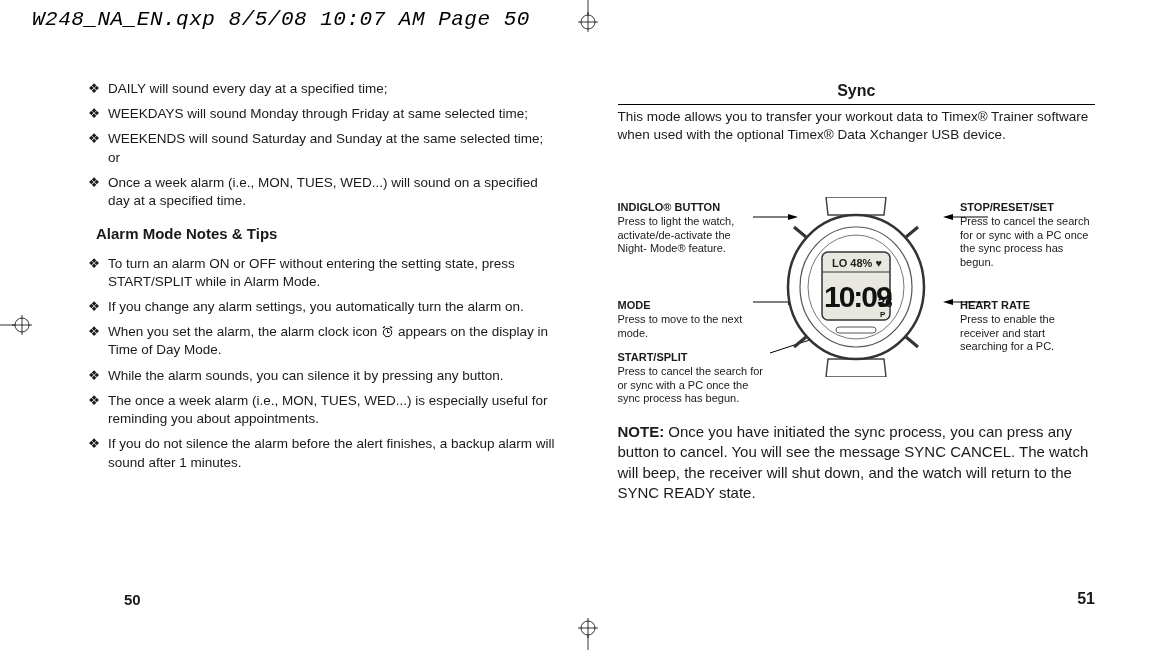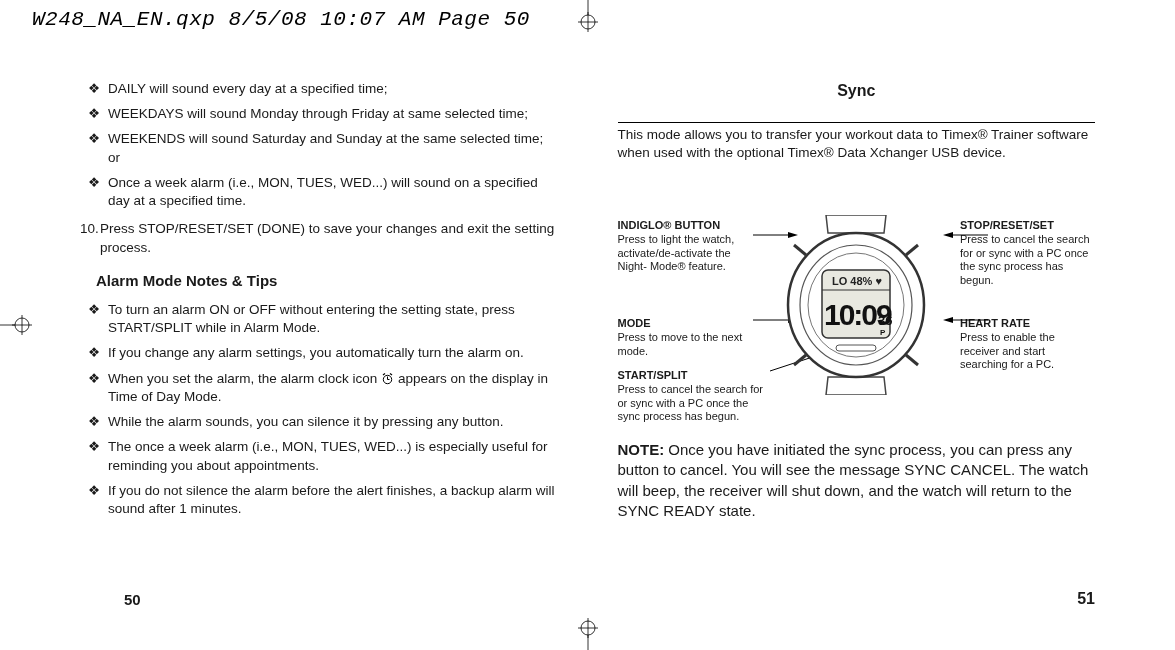--- a/index.html
+++ b/index.html
@@ -99,21 +99,21 @@
     bottom: 0;
     right: 0;
     font-weight: bold;
     font-size: 16px;
   }
   .sync-title {
     text-align: center;
     font-weight: bold;
     font-size: 16px;
     border-bottom: 1px solid #000;
-    padding-bottom: 20px;
+    padding-bottom: 2px;
     margin-bottom: 3px;
   }
   .sync-intro {
     margin-bottom: 38px;
   }
   .watch-diagram {
     position: relative;
     height: 210px;
     margin-bottom: 30px;
   }
@@ -192,24 +192,20 @@
       <div class="bullet-item">
         <span class="bullet-sym">❖</span>
         <span class="bullet-text">WEEKENDS will sound Saturday and Sunday at the same selected time; or</span>
       </div>
       <div class="bullet-item">
         <span class="bullet-sym">❖</span>
         <span class="bullet-text">Once a week alarm (i.e., MON, TUES, WED...) will sound on a specified day at a specified time.</span>
       </div>
     </div>
 
-    <div class="numbered-item">
-      <span class="num">10.</span>
-      <span class="numtext">Press STOP/RESET/SET (DONE) to save your changes and exit the setting process.</span>
-    </div>
 
     <div class="subhead">Alarm Mode Notes &amp; Tips</div>
 
     <div class="bullet-list">
       <div class="bullet-item">
         <span class="bullet-sym">❖</span>
         <span class="bullet-text">To turn an alarm ON or OFF without entering the setting state, press START/SPLIT while in Alarm Mode.</span>
       </div>
       <div class="bullet-item">
         <span class="bullet-sym">❖</span>

